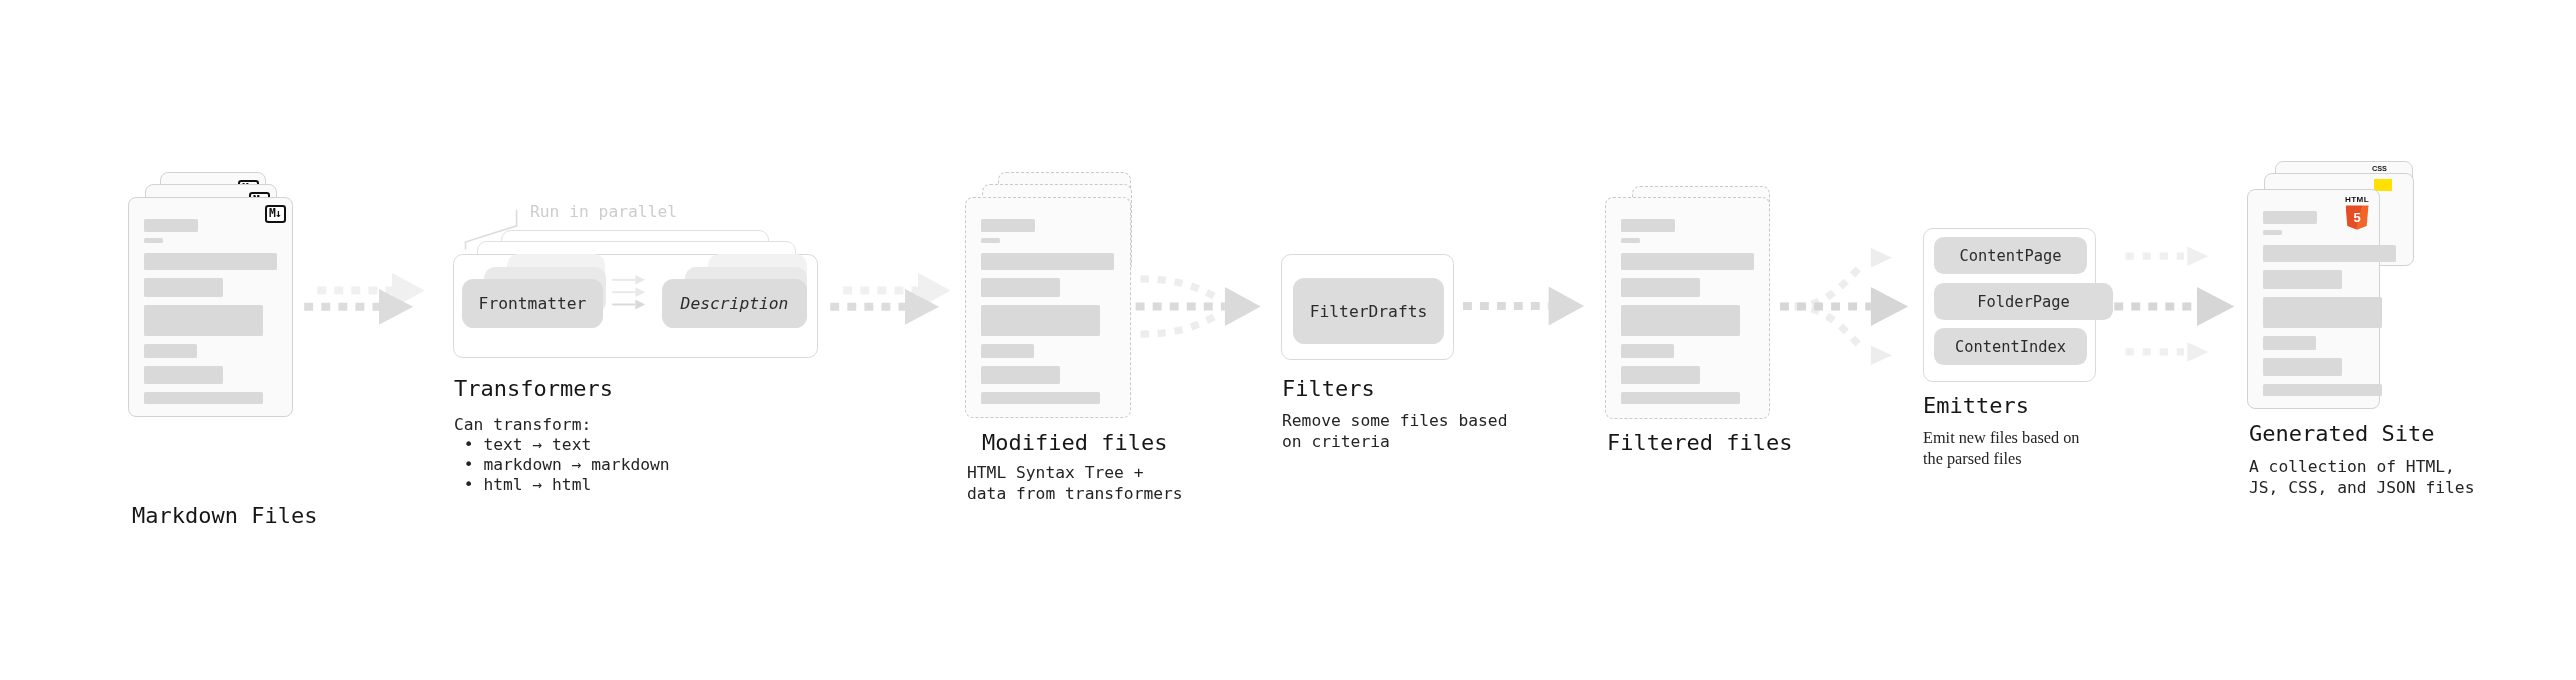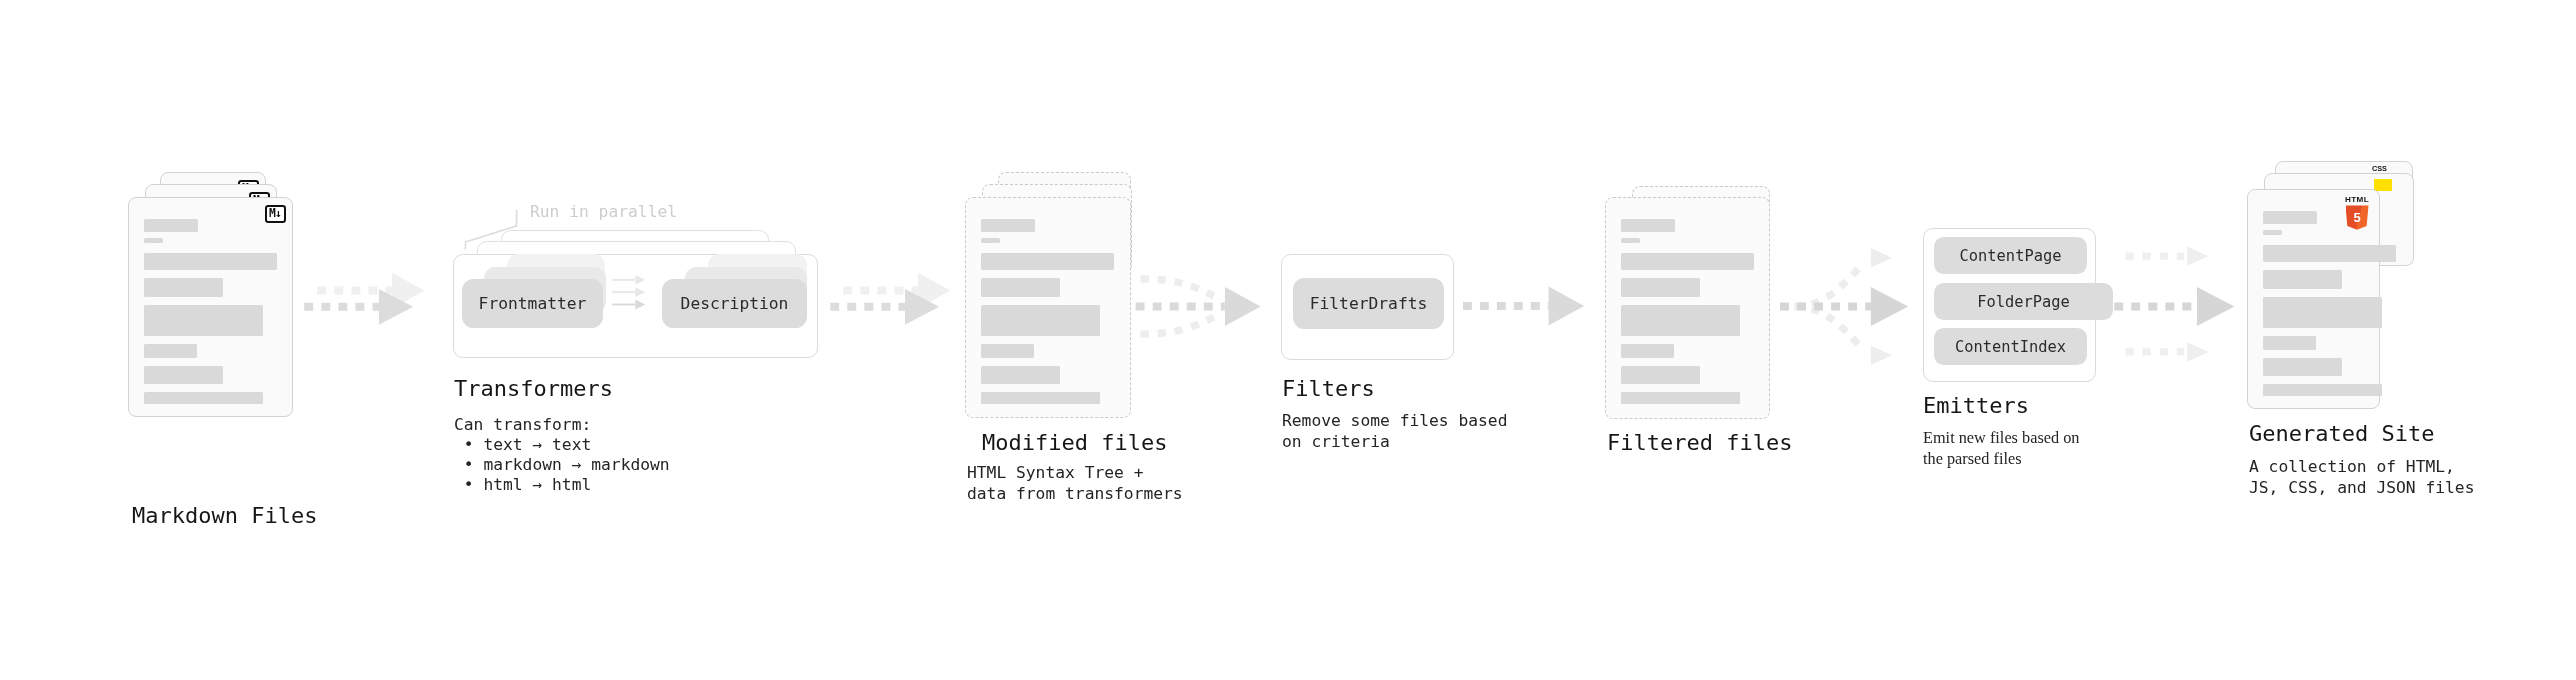--- a/index.html
+++ b/index.html
@@ -100,21 +100,21 @@
     <line x1="4" y1="12" x2="32" y2="12" stroke="#e8e8e8" stroke-width="2.4"></line>
       <polygon points="32,6 32,18 44,12" fill="#e8e8e8"></polygon>
     <line x1="4" y1="27" x2="32" y2="27" stroke="#e8e8e8" stroke-width="2.4"></line>
       <polygon points="32,21 32,33 44,27" fill="#e8e8e8"></polygon>
     <line x1="4" y1="42" x2="32" y2="42" stroke="#d9d9d9" stroke-width="2.4"></line>
       <polygon points="32,36 32,48 44,42" fill="#d9d9d9"></polygon>
   </svg>
 
   <div class="pill ghost2" style="left:708px;top:254px;width:99px;height:44px;"></div>
   <div class="pill ghost1" style="left:685px;top:267px;width:122px;height:46px;"></div>
-  <div class="pill f20" style="left:662px;top:279px;width:145px;height:49px;">Description</div>
+  <div class="pill f20" style="left:662px;top:279px;width:145px;height:49px;font-style:italic;">Description</div>
 
   <div class="h" style="left:454px;top:377px;">Transformers</div>
   <div class="sub lh27" style="left:454px;top:415px;">Can transform:
  • text → text
  • markdown → markdown
  • html → html</div>
 
   <svg class="svgabs" style="left:827px;top:271px;" width="130" height="65" viewBox="0 0 160 80">
     <line x1="20" y1="24" x2="112" y2="24" stroke="#f0f0f0" stroke-width="10" stroke-dasharray="11 10"></line>
     <polygon points="112,2 112,46 152,24" fill="#f0f0f0"></polygon>
@@ -139,21 +139,21 @@
 data from transformers</div>
 
   <svg class="svgabs" style="left:1134px;top:264px;" width="138" height="85" viewBox="0 0 170 104">
     <path d="M 8 18 C 60 18, 80 30, 108 44" fill="none" stroke="#ededed" stroke-width="9" stroke-dasharray="10 11"></path>
     <path d="M 8 86 C 60 86, 80 74, 108 60" fill="none" stroke="#ededed" stroke-width="9" stroke-dasharray="10 11"></path>
     <line x1="2" y1="52" x2="112" y2="52" stroke="#dadada" stroke-width="10" stroke-dasharray="11 10"></line>
     <polygon points="112,28 112,76 156,52" fill="#dadada"></polygon>
   </svg>
 
   <div class="outline front" style="left:1281px;top:254px;width:173px;height:106px;"></div>
-  <div class="pill f20" style="left:1293px;top:278px;width:151px;height:51px;">FilterDrafts</div>
+  <div class="pill f20" style="left:1293px;top:278px;width:151px;height:66px;">FilterDrafts</div>
   <div class="h" style="left:1282px;top:377px;">Filters</div>
   <div class="sub" style="left:1282px;top:410px;">Remove some files based
 on criteria</div>
 
   <svg class="svgabs" style="left:1461px;top:285px;" width="134" height="42" viewBox="0 0 165 52">
     <line x1="2" y1="26" x2="108" y2="26" stroke="#dadada" stroke-width="10" stroke-dasharray="11 10"></line>
     <polygon points="108,2 108,50 152,26" fill="#dadada"></polygon>
   </svg>
 
   <div class="doc dashed" style="left:1632px;top:186px;width:138px;height:89px;"></div>

